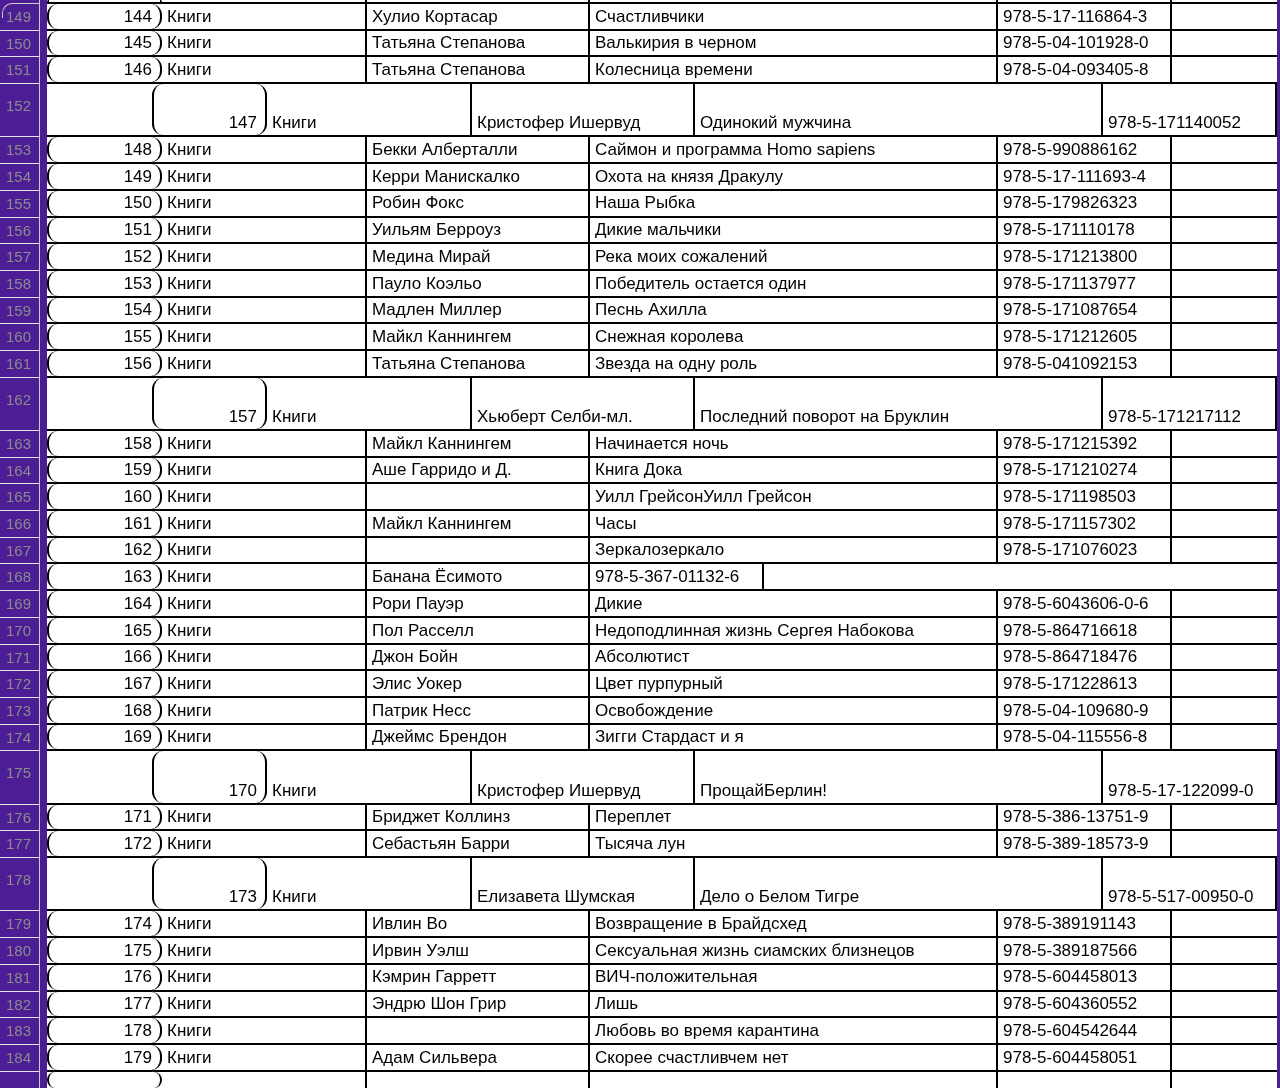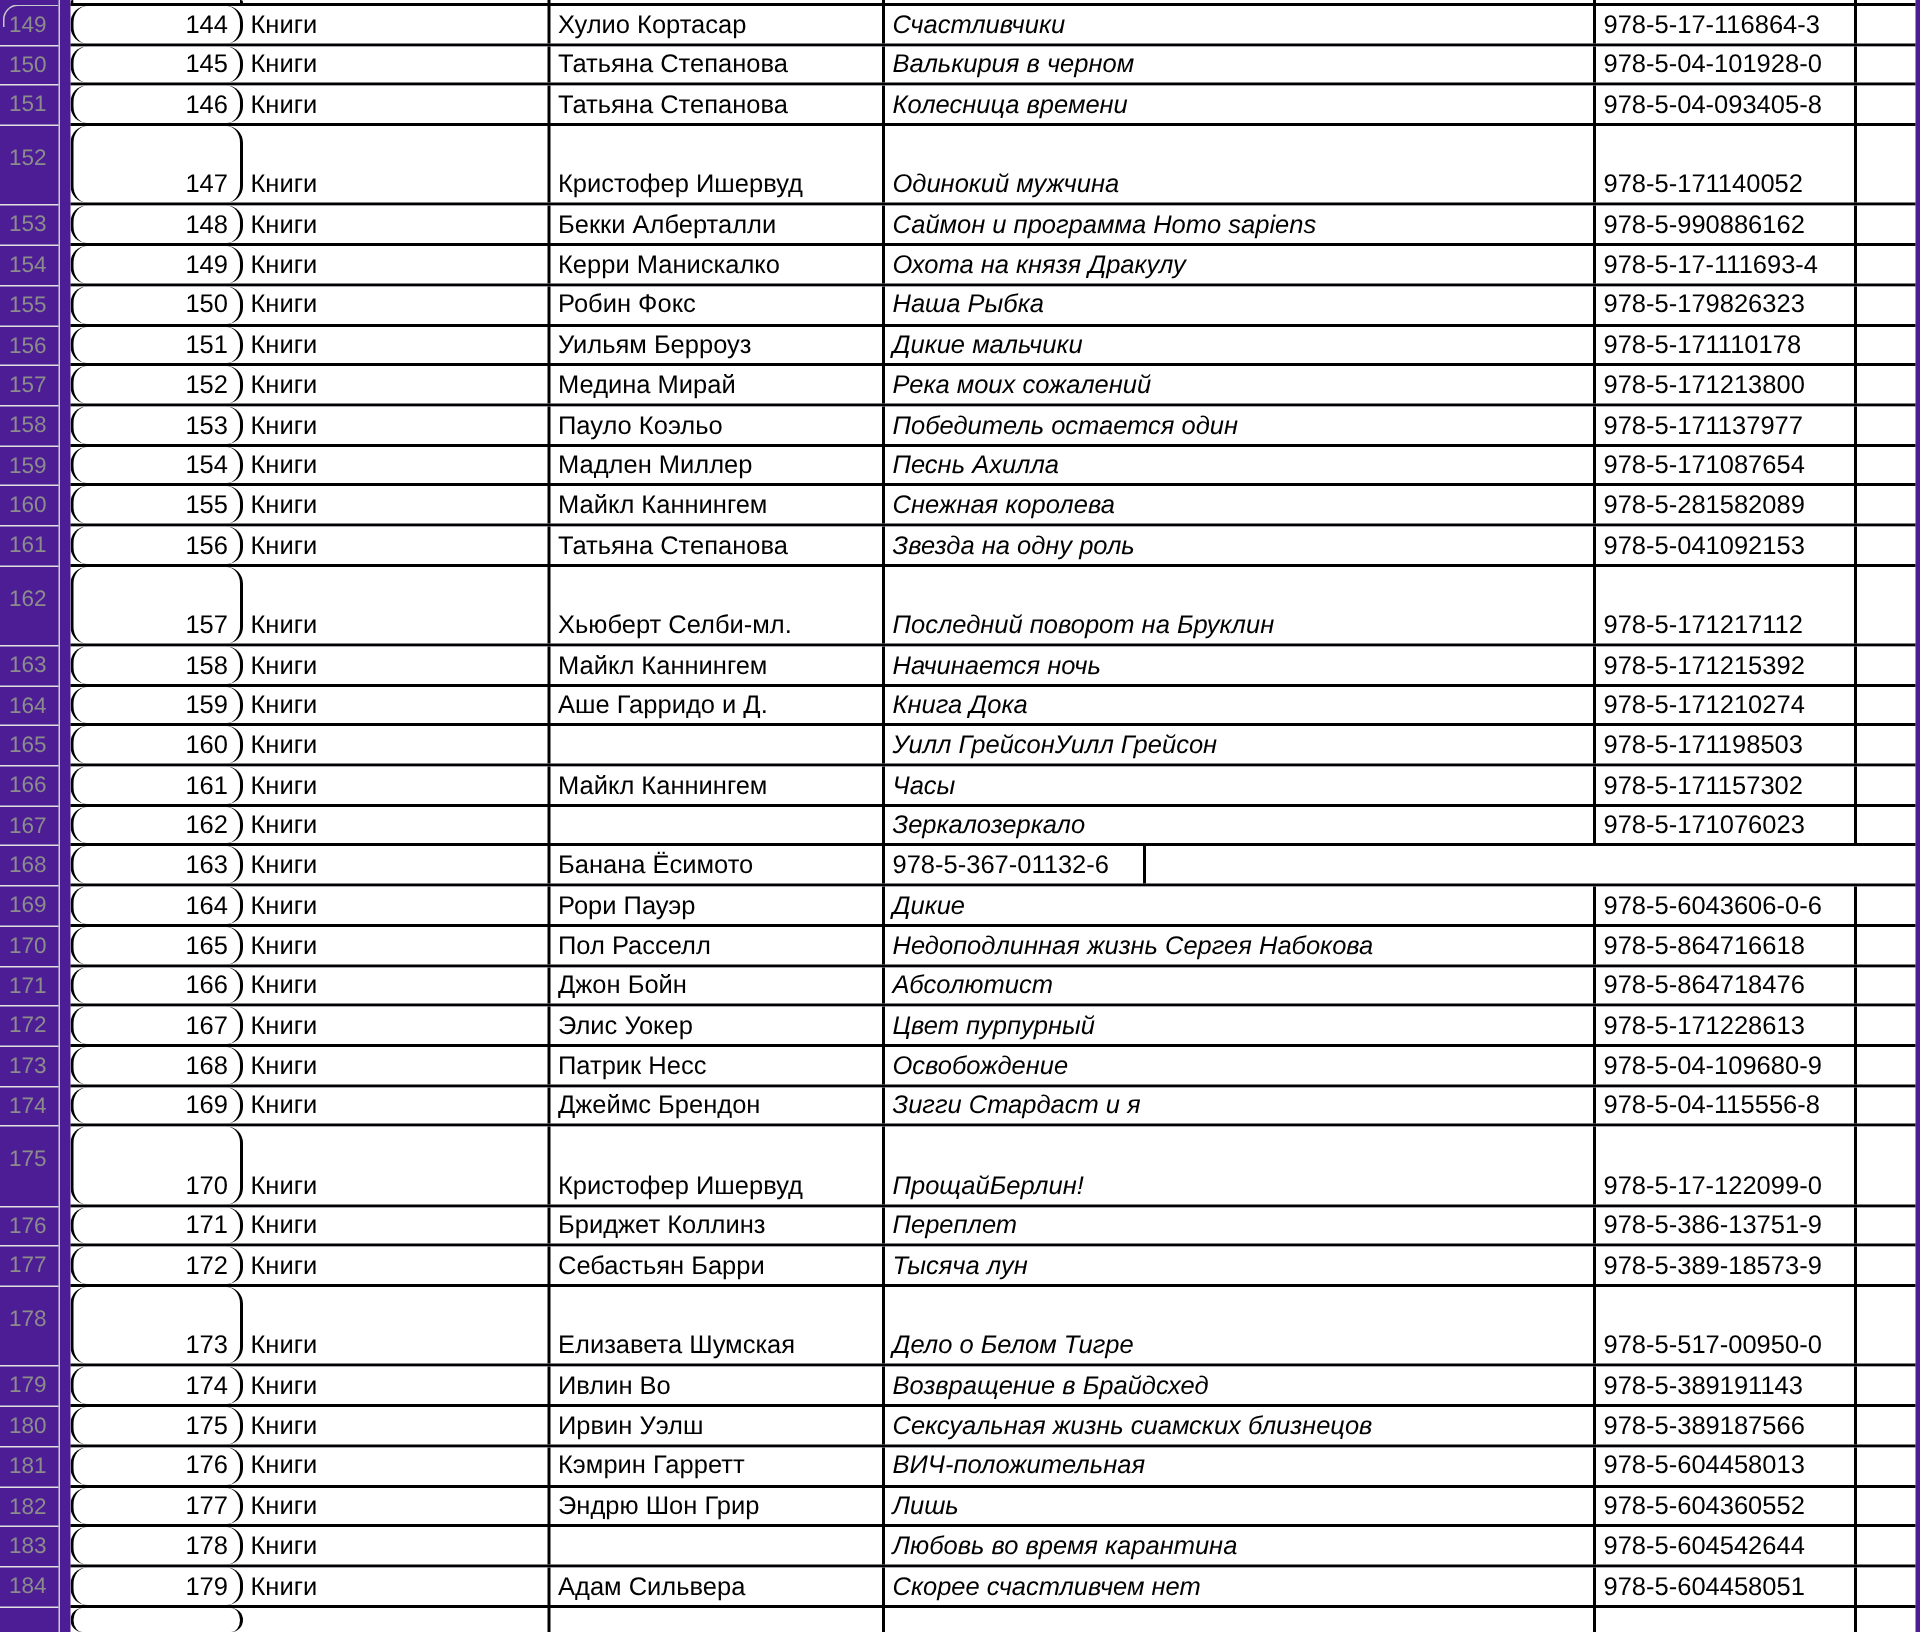--- a/index.html
+++ b/index.html
@@ -69,42 +69,42 @@
     top: 0;
     width: 1230px;
   }
   .row {
     display: flex;
     box-sizing: border-box;
     height: 26.7px;
     border-bottom: 2px solid #000;
     background: #fff;
   }
-  .row.tall { height: 53.4px; }
+  .row.tall { height: 53.4px; justify-content: flex-end; }
   .row.partial-top { height: 4px; }
   .row.partial-bottom { height: 16px; border-bottom: none; }
 
   .cell {
     box-sizing: border-box;
     border-right: 2px solid #000;
     display: flex;
     align-items: flex-end;
     overflow: hidden;
     white-space: nowrap;
     padding: 0 5px 3px 5px;
     font-size: 17px;
     color: #000;
     line-height: 1.12;
   }
   .cell:first-child { border-left: 2px solid #000; }
 
   .col-num    { width: 115px; justify-content: flex-end; padding-right: 8px; border-radius: 11px; }
   .col-cat    { width: 205px; }
   .col-author { width: 223px; }
-  .col-title  { width: 474px; font-style: italic; }
+  .col-title  { width: 408px; }
   .col-isbn   { width: 174px; }
 </style>
 </head>
 <body>
 
 <div class="screen">
   <div class="gutter">
       <div class="gutter-cell">149</div>
       <div class="gutter-cell">150</div>
       <div class="gutter-cell">151</div>
@@ -226,21 +226,21 @@
         <div class="cell col-cat">Книги</div>
         <div class="cell col-author">Мадлен Миллер</div>
         <div class="cell col-title">Песнь Ахилла</div>
         <div class="cell col-isbn">978-5-171087654</div>
       </div>
       <div class="row">
         <div class="cell col-num">155</div>
         <div class="cell col-cat">Книги</div>
         <div class="cell col-author">Майкл Каннингем</div>
         <div class="cell col-title">Снежная королева</div>
-        <div class="cell col-isbn">978-5-281582089</div>
+        <div class="cell col-isbn">978-5-171212605</div>
       </div>
       <div class="row">
         <div class="cell col-num">156</div>
         <div class="cell col-cat">Книги</div>
         <div class="cell col-author">Татьяна Степанова</div>
         <div class="cell col-title">Звезда на одну роль</div>
         <div class="cell col-isbn">978-5-041092153</div>
       </div>
       <div class="row tall">
         <div class="cell col-num">157</div>

